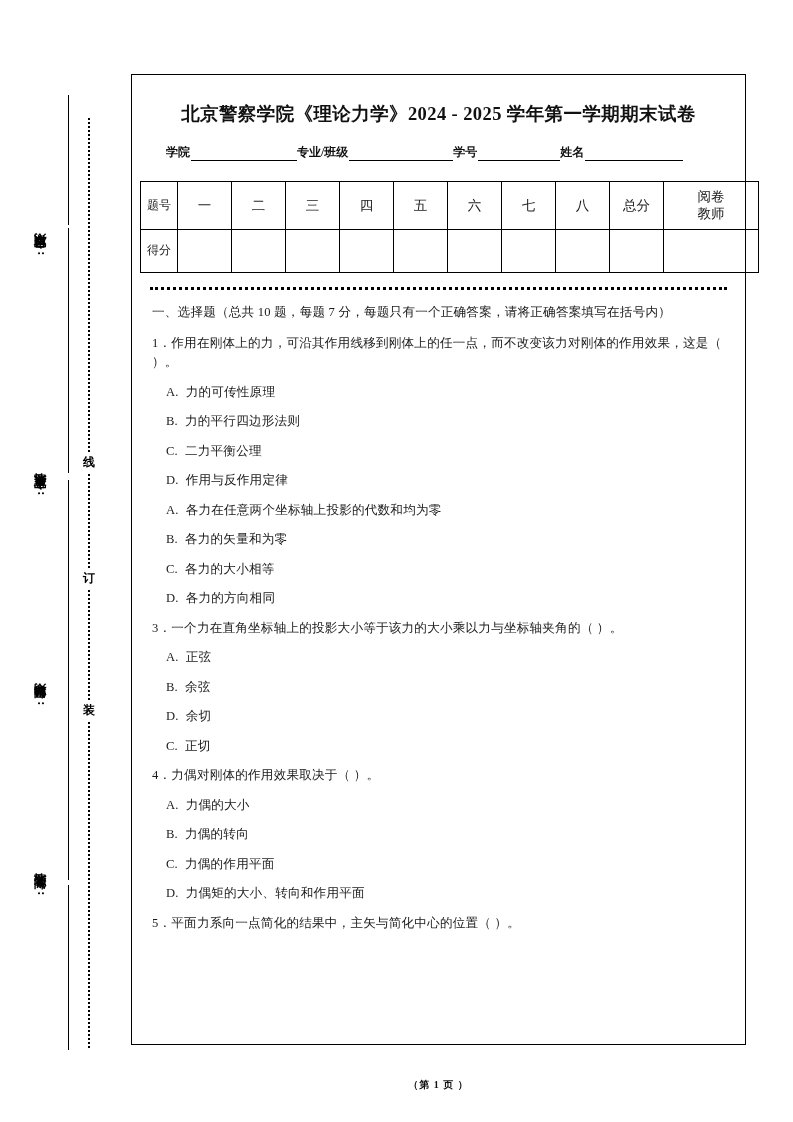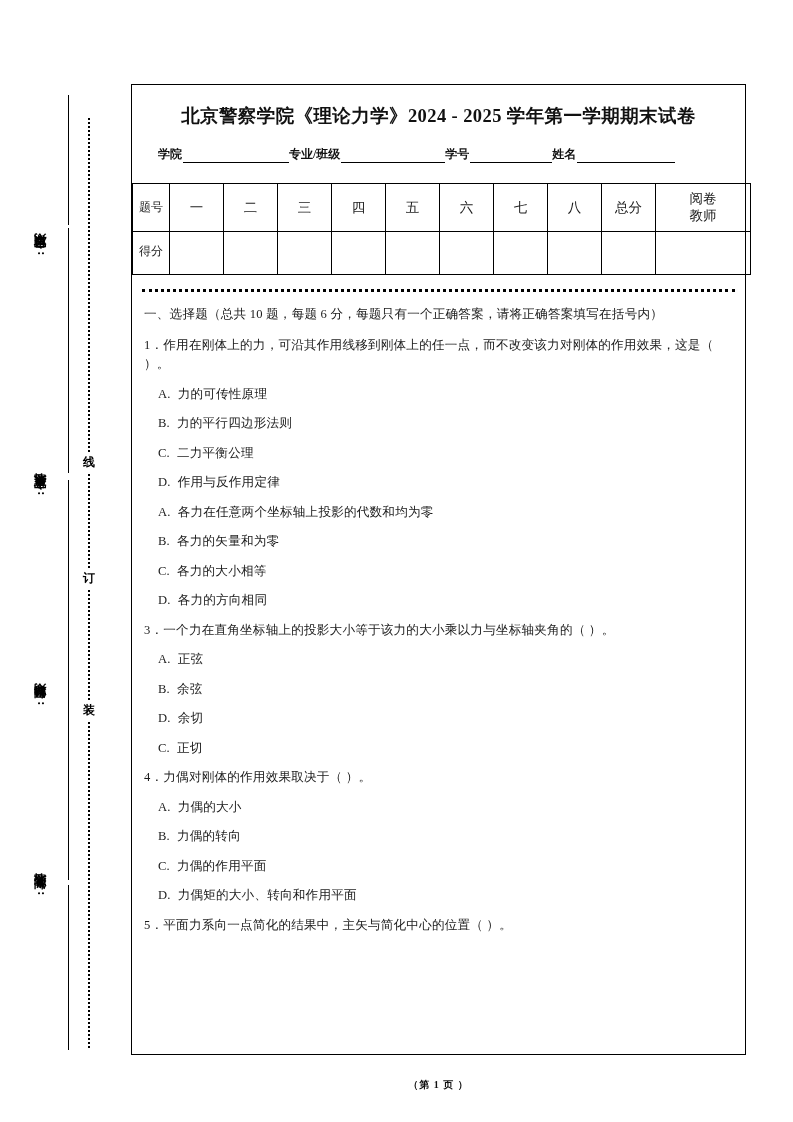--- a/index.html
+++ b/index.html
@@ -61,26 +61,26 @@
     text-align: center;
     width: 16px;
     padding: 3px 0;
     color: #000;
   }
 
   
   .exam-box {
     position: absolute;
     left: 131px;
-    top: 84px;
+    top: 74px;
     width: 615px;
     height: 971px;
     border: 1.6px solid #000;
     box-sizing: border-box;
-    padding: 0;
+    padding: 8px;
   }
 
   .title {
     text-align: center;
     font-size: 18.5px;
     font-weight: bold;
     letter-spacing: 0.4px;
     margin: 18px 0 0 0;
     font-family: "Liberation Serif", "DejaVu Serif", serif;
     white-space: nowrap;
@@ -119,21 +119,21 @@
   .score-table td {
     border: 1.1px solid #000;
     text-align: center;
     vertical-align: middle;
     font-size: 13.5px;
     font-weight: normal;
     font-family: "Liberation Serif", "DejaVu Serif", serif;
     color: #1a1a1a;
   }
   .score-table tr.head td { height: 45px; }
-  .score-table tr.body td { height: 40px; font-family: Liberation Mono, monospace; }
+  .score-table tr.body td { height: 40px; }
   .col-label { width: 34px; }
   .col-num   { width: 51px; }
   .col-total { width: 51px; font-size: 12.5px; }
   .col-tea   { width: 92px; font-size: 13px; line-height: 1.25; }
   .stacked { line-height: 1.15; font-size: 12px; }
 
   
   .dot-sep {
     margin: 14px 10px 0 10px;
     height: 0;
@@ -253,21 +253,21 @@
       <td class="col-total"></td>
       <td class="col-tea"></td>
     </tr>
   </tbody>
     </table>
 
   <div class="dot-sep"></div>
 
   <div class="body-area">
 
-    <div class="section-head">一、选择题（总共 10 题，每题 6 分，每题只有一个正确答案，请将正确答案填写在括号内）</div>
+    <div class="section-head">一、选择题（总共 10 题，每题 7 分，每题只有一个正确答案，请将正确答案填写在括号内）</div>
 
     <div class="q-stem">1．作用在刚体上的力，可沿其作用线移到刚体上的任一点，而不改变该力对刚体的作用效果，这是（ ）。</div>
     <div class="q-opt">
       <span class="opt-key">A.</span><span>力的可传性原理</span>
     </div>
     <div class="q-opt">
       <span class="opt-key">B.</span><span>力的平行四边形法则</span>
     </div>
     <div class="q-opt">
       <span class="opt-key">C.</span><span>二力平衡公理</span>

